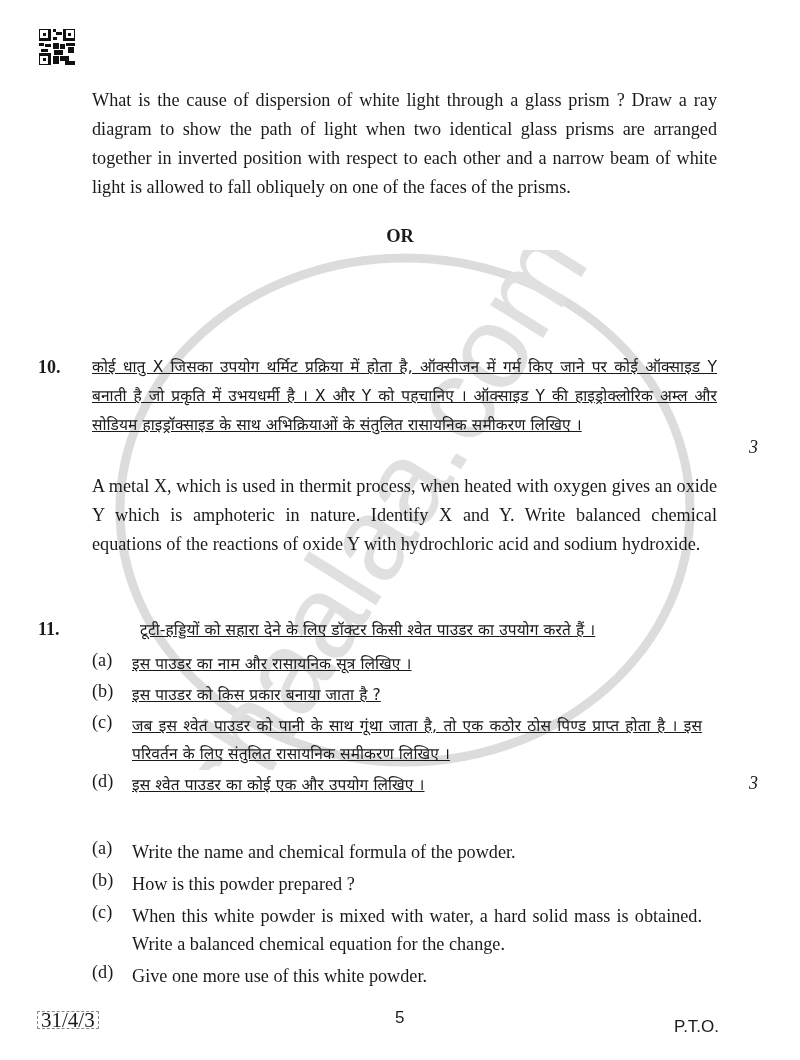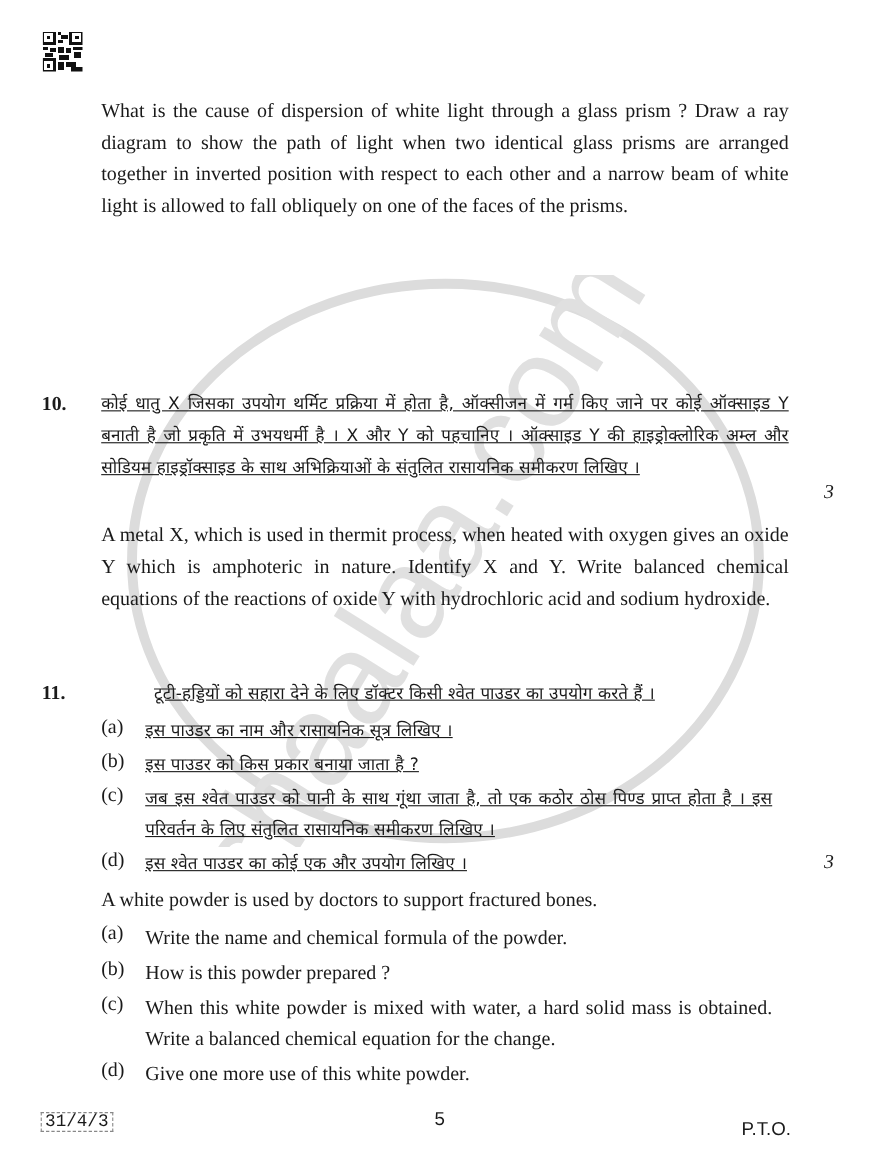--- a/index.html
+++ b/index.html
@@ -8,21 +8,21 @@
   .watermark { position: absolute; left: 110px; top: 250px; width: 590px; height: 520px; pointer-events: none; }
   .qr { position: absolute; left: 39px; top: 29px; width: 36px; height: 36px; }
   .para { position: absolute; left: 92px; width: 625px; font-size: 18.2px; line-height: 29px; text-align: justify; }
   .hindi { font-family: "DejaVu Sans", sans-serif; font-size: 15.5px; letter-spacing: 0.1px; text-decoration: underline; }
   .or { position: absolute; left: 0; width: 800px; text-align: center; top: 226px; font-weight: bold; font-size: 18.5px; font-family: "Liberation Serif", serif; }
   .qnum { position: absolute; left: 38px; font-weight: bold; font-size: 18px; font-family: "Liberation Serif", serif; text-align: center; }
   .marks { position: absolute; left: 749px; font-style: italic; font-size: 18px; font-family: "Liberation Serif", serif; }
   .sub { position: absolute; left: 92px; width: 625px; font-size: 18.2px; }
   .sub .lbl { position: absolute; left: 0; top: 0; font-family: "Liberation Serif", serif; }
   .sub .txt { position: absolute; left: 40px; width: 570px; line-height: 28px; text-align: justify; }
-  .footer-code { position: absolute; left: 37px; top: 1011px; font-family: Liberation Mono, monospace; font-size: 16px; border: 1px dashed #888; padding: 0 3px; line-height: 16px; }
+  .footer-code { position: absolute; left: 37px; top: 1011px; font-family: Liberation Serif, serif; font-size: 21px; border: 1px dashed #888; padding: 0 3px; line-height: 16px; }
   .footer-visit { position: absolute; left: 21px; top: 1024px; font-family: "Liberation Sans", sans-serif; font-size: 18.5px; letter-spacing: 0.1px; }
   .footer-page { position: absolute; left: 395px; top: 1008px; font-family: "Liberation Sans", sans-serif; font-size: 17px; }
   .footer-pto { position: absolute; left: 674px; top: 1017px; font-family: "Liberation Sans", sans-serif; font-size: 17px; }
 </style>
 </head>
 <body>
 
 <div class="page">
 
   <svg class="watermark" viewBox="0 0 590 520">
@@ -47,20 +47,21 @@
     <rect x="7" y="5" width="1.5" height="1.5" fill="#111"></rect>
     <rect x="9" y="4.5" width="3" height="1" fill="#111"></rect>
     <rect x="9.5" y="6" width="2" height="2" fill="#111"></rect>
     <rect x="5" y="7" width="3" height="1.5" fill="#111"></rect>
     <rect x="4.5" y="9" width="2" height="2.5" fill="#111"></rect>
     <rect x="7" y="9" width="3" height="1.5" fill="#111"></rect>
     <rect x="8.5" y="10.5" width="3.5" height="1.5" fill="#111"></rect>
   </svg>
 
   <div class="para" style="top:86px;">What is the cause of dispersion of white light through a glass prism ? Draw a ray diagram to show the path of light when two identical glass prisms are arranged together in inverted position with respect to each other and a narrow beam of white light is allowed to fall obliquely on one of the faces of the prisms.</div>
+  <div class="or">OR</div>
 
   <div class="qnum" style="top:357px;">10.</div>
   <div class="para hindi" style="top:353px; line-height:29px;">कोई धातु X जिसका उपयोग थर्मिट प्रक्रिया में होता है, ऑक्सीजन में गर्म किए जाने पर कोई ऑक्साइड Y बनाती है जो प्रकृति में उभयधर्मी है । X और Y को पहचानिए । ऑक्साइड Y की हाइड्रोक्लोरिक अम्ल और सोडियम हाइड्रॉक्साइड के साथ अभिक्रियाओं के संतुलित रासायनिक समीकरण लिखिए ।</div>
   <div class="marks" style="top:437px;">3</div>
   <div class="para" style="top:472px;">A metal X, which is used in thermit process, when heated with oxygen gives an oxide Y which is amphoteric in nature. Identify X and Y. Write balanced chemical equations of the reactions of oxide Y with hydrochloric acid and sodium hydroxide.</div>
 
   <div class="qnum" style="top:619px;">11.</div>
   <div class="para hindi" style="top:616px;margin-left:48px;">टूटी-हड्डियों को सहारा देने के लिए डॉक्टर किसी श्वेत पाउडर का उपयोग करते हैं ।</div>
 
   <div class="sub" style="top:650px;">
@@ -74,21 +75,20 @@
   <div class="sub" style="top:712px;">
     <span class="lbl">(c)</span>
     <span class="txt hindi">जब इस श्वेत पाउडर को पानी के साथ गूंथा जाता है, तो एक कठोर ठोस पिण्ड प्राप्त होता है । इस परिवर्तन के लिए संतुलित रासायनिक समीकरण लिखिए ।</span>
   </div>
   <div class="sub" style="top:771px;">
     <span class="lbl">(d)</span>
     <span class="txt hindi">इस श्वेत पाउडर का कोई एक और उपयोग लिखिए ।</span>
   </div>
   <div class="marks" style="top:773px;">3</div>
 
-  <div class="para" style="top:804px;">A white powder is used by doctors to support fractured bones.</div>
 
   <div class="sub" style="top:838px;">
     <span class="lbl">(a)</span>
     <span class="txt">Write the name and chemical formula of the powder.</span>
   </div>
   <div class="sub" style="top:870px;">
     <span class="lbl">(b)</span>
     <span class="txt">How is this powder prepared ?</span>
   </div>
   <div class="sub" style="top:902px;">

